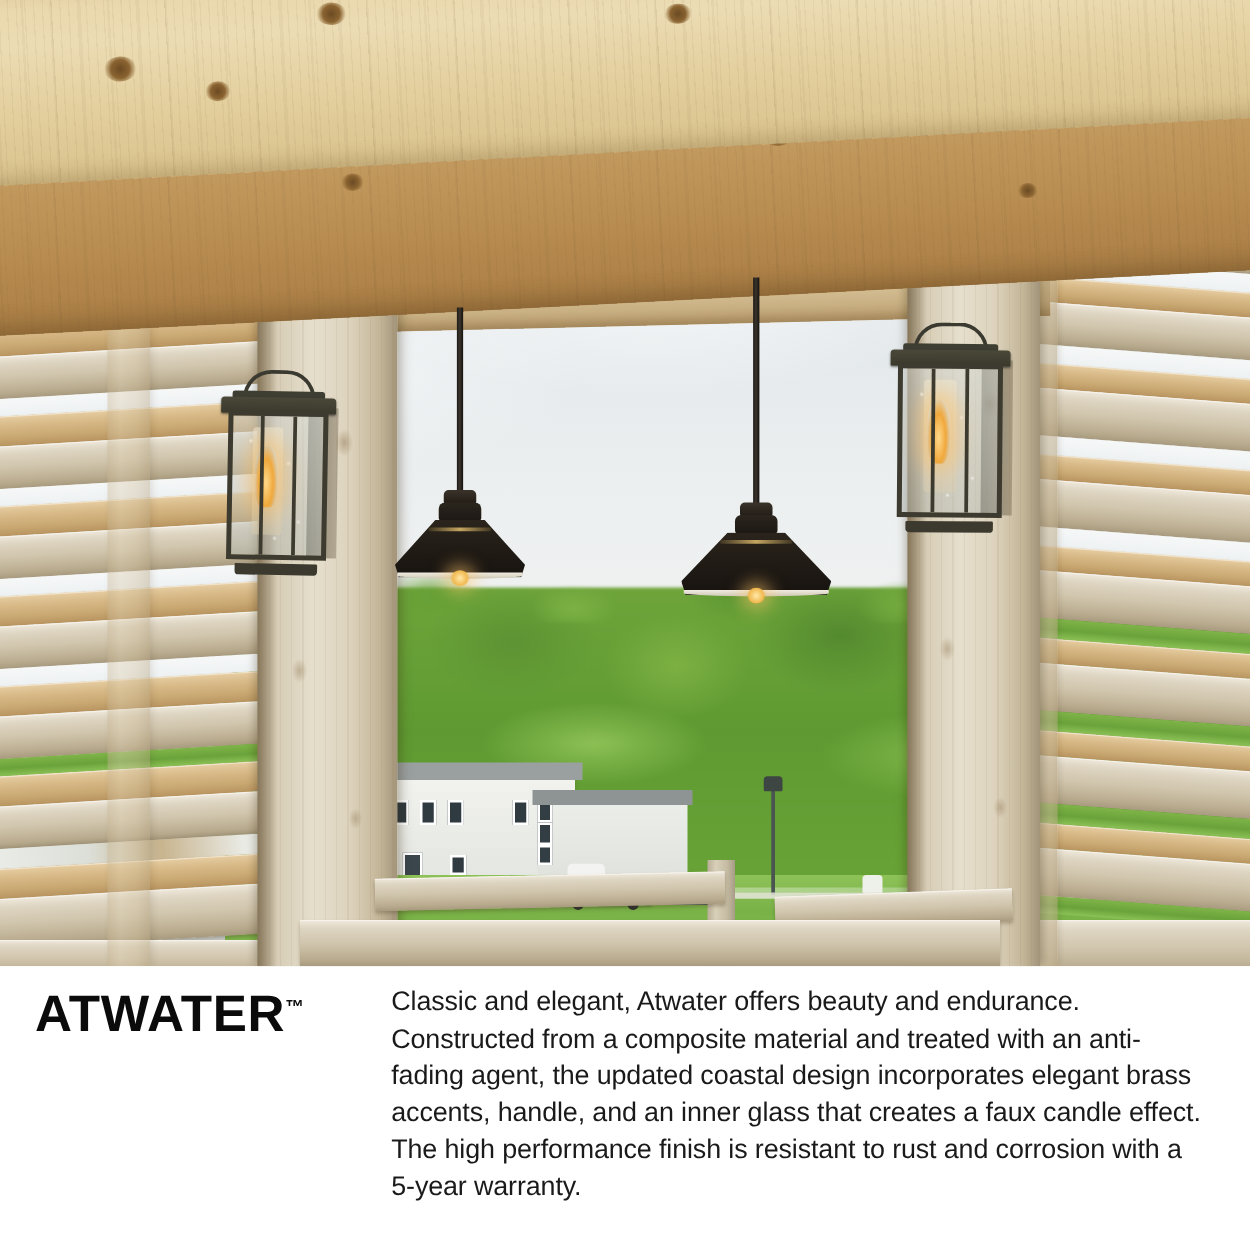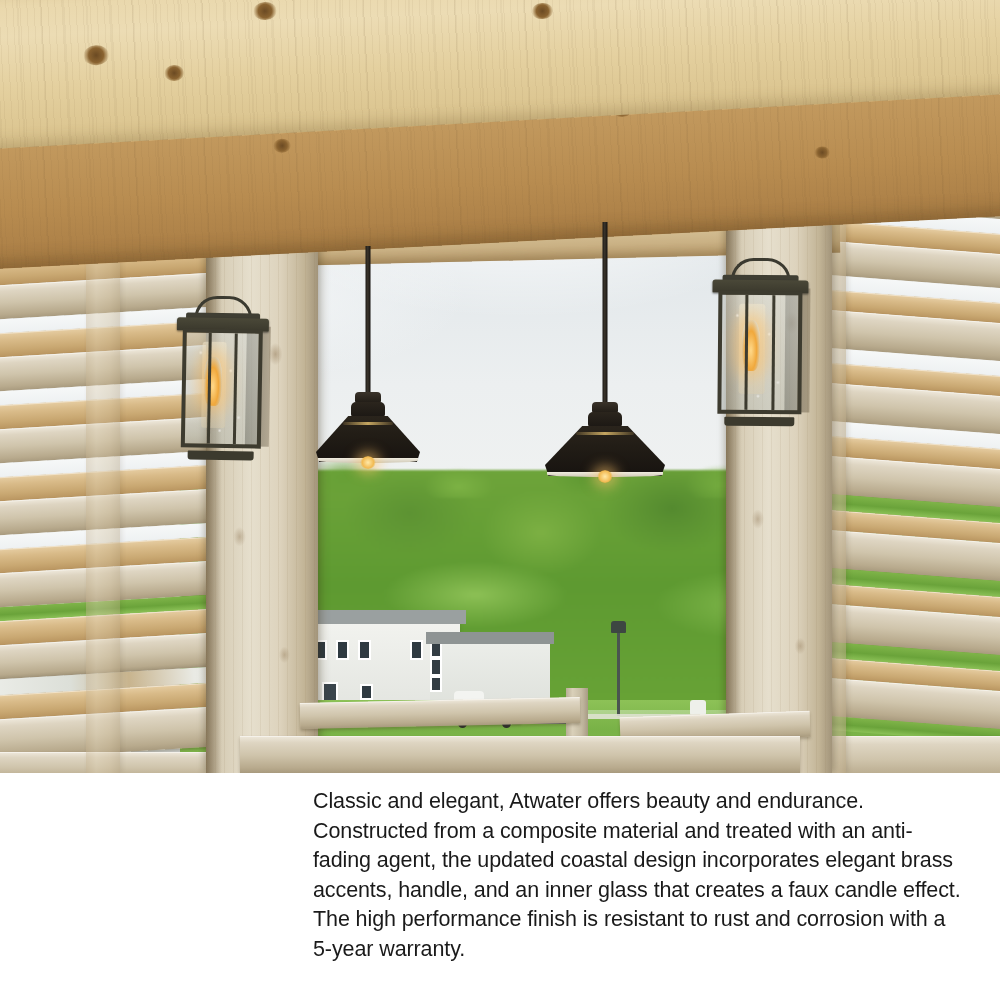--- a/index.html
+++ b/index.html
@@ -534,16 +534,19 @@
         <div class="flame"></div>
         <div class="mullion" style="left:31%;"></div>
         <div class="mullion" style="left:66%;"></div>
       </div>
       <div class="foot"></div>
     </div>
 
   </div>
 
   <div class="panel">
+    <div class="brand">
+      <span>ATWATER</span><span class="tm">™</span>
+    </div>
     <div class="desc">Classic and elegant, Atwater offers beauty and endurance. Constructed from a composite material and treated with an anti-fading agent, the updated coastal design incorporates elegant brass accents, handle, and an inner glass that creates a faux candle effect. The high performance finish is resistant to rust and corrosion with a 5-year warranty.</div>
   </div>
 
 </div>
 
 </body></html>

